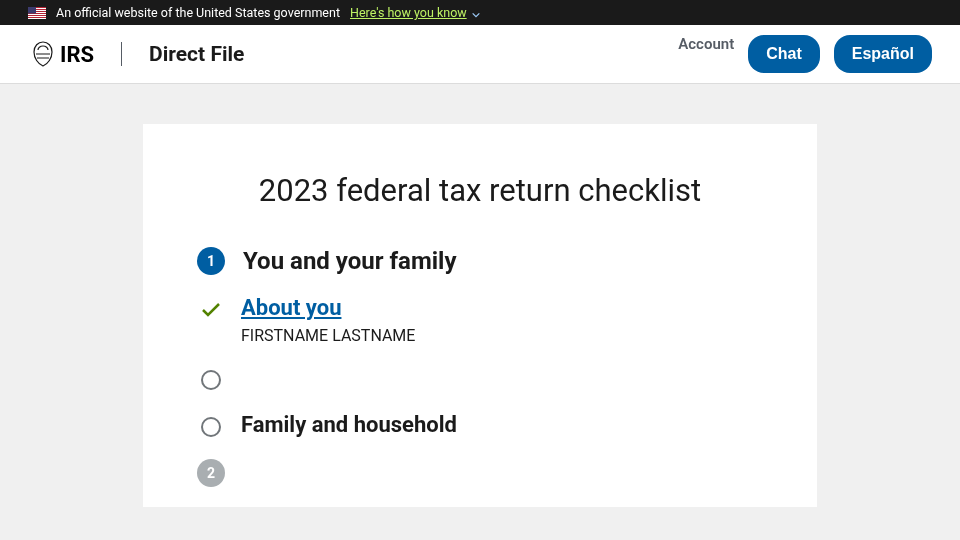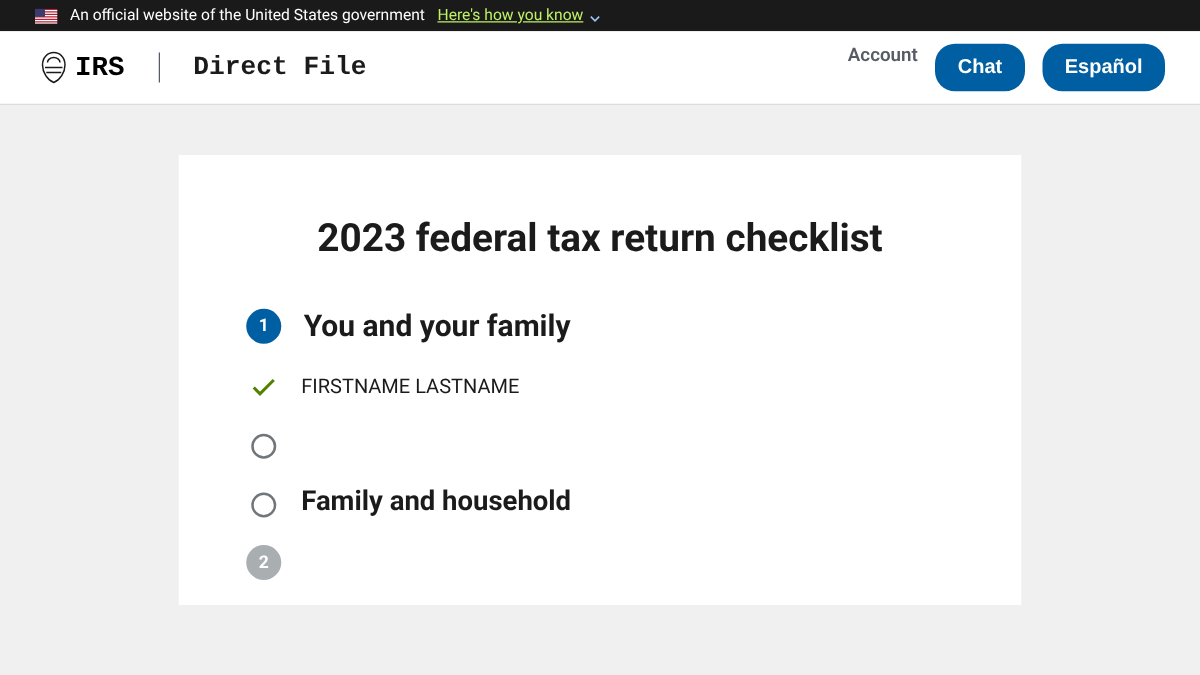--- a/index.html
+++ b/index.html
@@ -5,32 +5,32 @@
     * { margin: 0; padding: 0; box-sizing: border-box; }
     body { font-family: -apple-system, BlinkMacSystemFont, "Segoe UI", Roboto, Helvetica, Arial, sans-serif; background: #f0f0f0; width: 960px; height: 540px; overflow: hidden; }
     
     .gov-banner { background: #1a1a1a; color: #fff; padding: 5px 28px; font-size: 12.5px; display: flex; align-items: center; gap: 10px; }
     .flag { width: 18px; height: 12px; display: inline-block; }
     .gov-banner-text { color: #fff; }
     .gov-banner-link { color: #bef264; text-decoration: underline; cursor: pointer; display: inline-flex; align-items: flex-end; gap: 4px; }
     .chevron-down { width: 10px; height: 10px; }
     
     .header { background: #fff; padding: 10px 28px; display: flex; align-items: center; justify-content: space-between; border-bottom: 1px solid #dcdcdc; }
-    .logo-group { display: flex; align-items: center; gap: 21px; font-family: Liberation Mono, monospace; }
+    .logo-group { display: flex; align-items: center; gap: 21px; }
     .irs-logo { display: flex; align-items: center; gap: 2px; font-weight: 700; font-size: 22px; }
     .irs-logo svg { width: 30px; height: 28px; }
     .divider { width: 1px; height: 24px; background: #565c65; margin: 0 6px; }
     .product-name { font-size: 21px; font-weight: 700; color: #1b1b1b; }
     .header-right { display: flex; align-items: flex-start; gap: 14px; }
     .account-link { color: #565c65; font-size: 15px; font-weight: 600; cursor: pointer; }
     .btn-primary { background: #005ea2; color: #fff; border: none; padding: 10px 18px; font-size: 16px; font-weight: 700; border-radius: 16px; cursor: pointer; }
     
     .main { padding: 40px 0 0 0; display: flex; justify-content: center; }
     .card { background: #fff; width: 674px; padding: 48px 54px 0 54px; }
-    .page-title { font-size: 31px; font-weight: 700; color: #1b1b1b; text-align: center; margin-bottom: 38px; }
+    .page-title { font-size: 31px; font-weight: 400; color: #1b1b1b; text-align: center; margin-bottom: 38px; }
     
     .section-header { display: flex; align-items: center; gap: 18px; margin-bottom: 20px; }
     .section-number { width: 28px; height: 28px; border-radius: 50%; background: #005ea2; color: #fff; display: flex; align-items: center; justify-content: center; font-size: 14px; font-weight: 700; flex-shrink: 0; }
     .section-number.inactive { background: #a9aeb1; }
     .section-title { font-size: 24px; font-weight: 700; color: #1b1b1b; }
     
     .item-row { display: flex; align-items: flex-start; gap: 18px; margin-bottom: 20px; padding-left: 2px; }
     .item-icon { width: 24px; height: 24px; flex-shrink: 0; display: flex; align-items: center; justify-content: center; margin-top: 3px; }
     .check-icon { stroke: #538200; stroke-width: 2.5; fill: none; }
     .circle-icon { stroke: #71767a; stroke-width: 2; fill: none; }
@@ -95,20 +95,21 @@
     </div>
 
     <div class="item-row">
       <span class="item-icon">
         <svg class="check-icon" viewBox="0 0 24 24">
             <path d="M4 12 L9 17 L20 6"></path>
           </svg>
       </span>
       <div class="item-content">
         <div class="item-text-group">
+          <a class="item-link">About you</a>
           <span class="item-sub">FIRSTNAME LASTNAME</span>
         </div>
       </div>
     </div>
 
     <div class="item-row">
       <span class="item-icon">
         <svg class="circle-icon" viewBox="0 0 24 24">
             <circle cx="12" cy="12" r="9"></circle>
           </svg>

